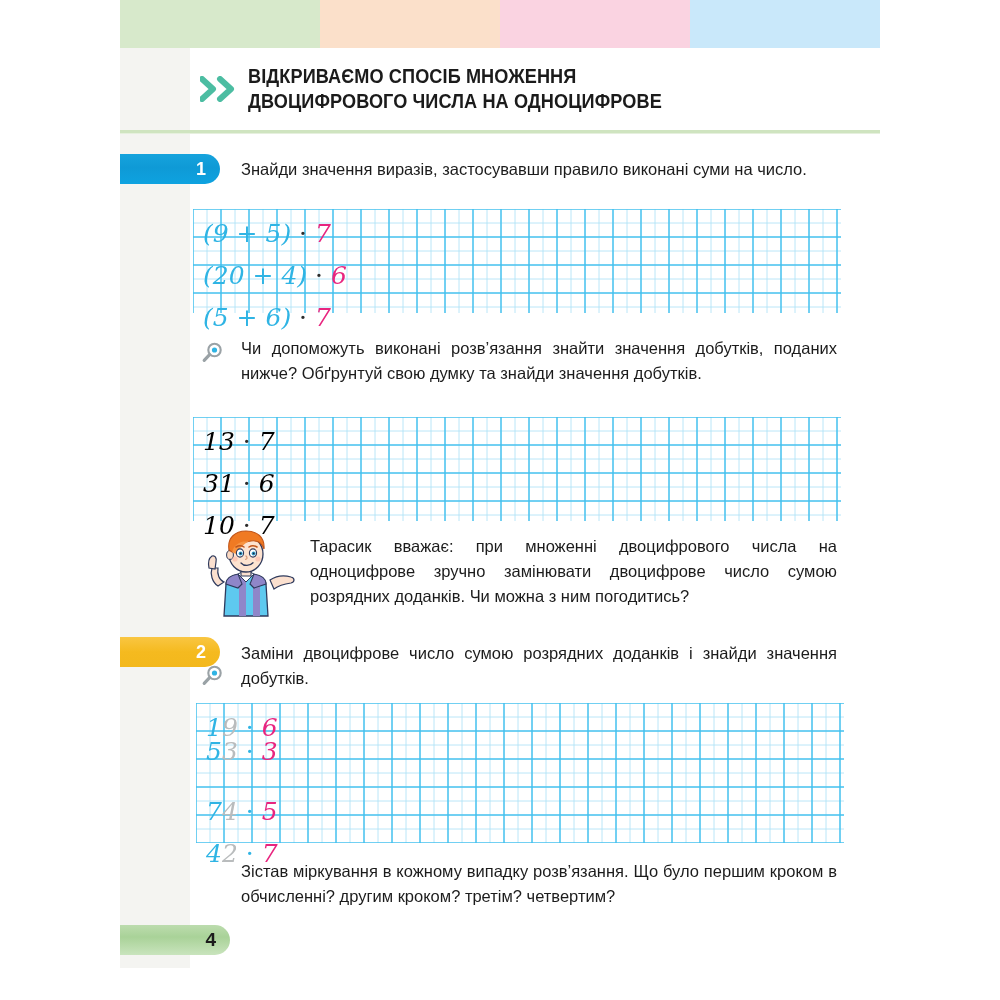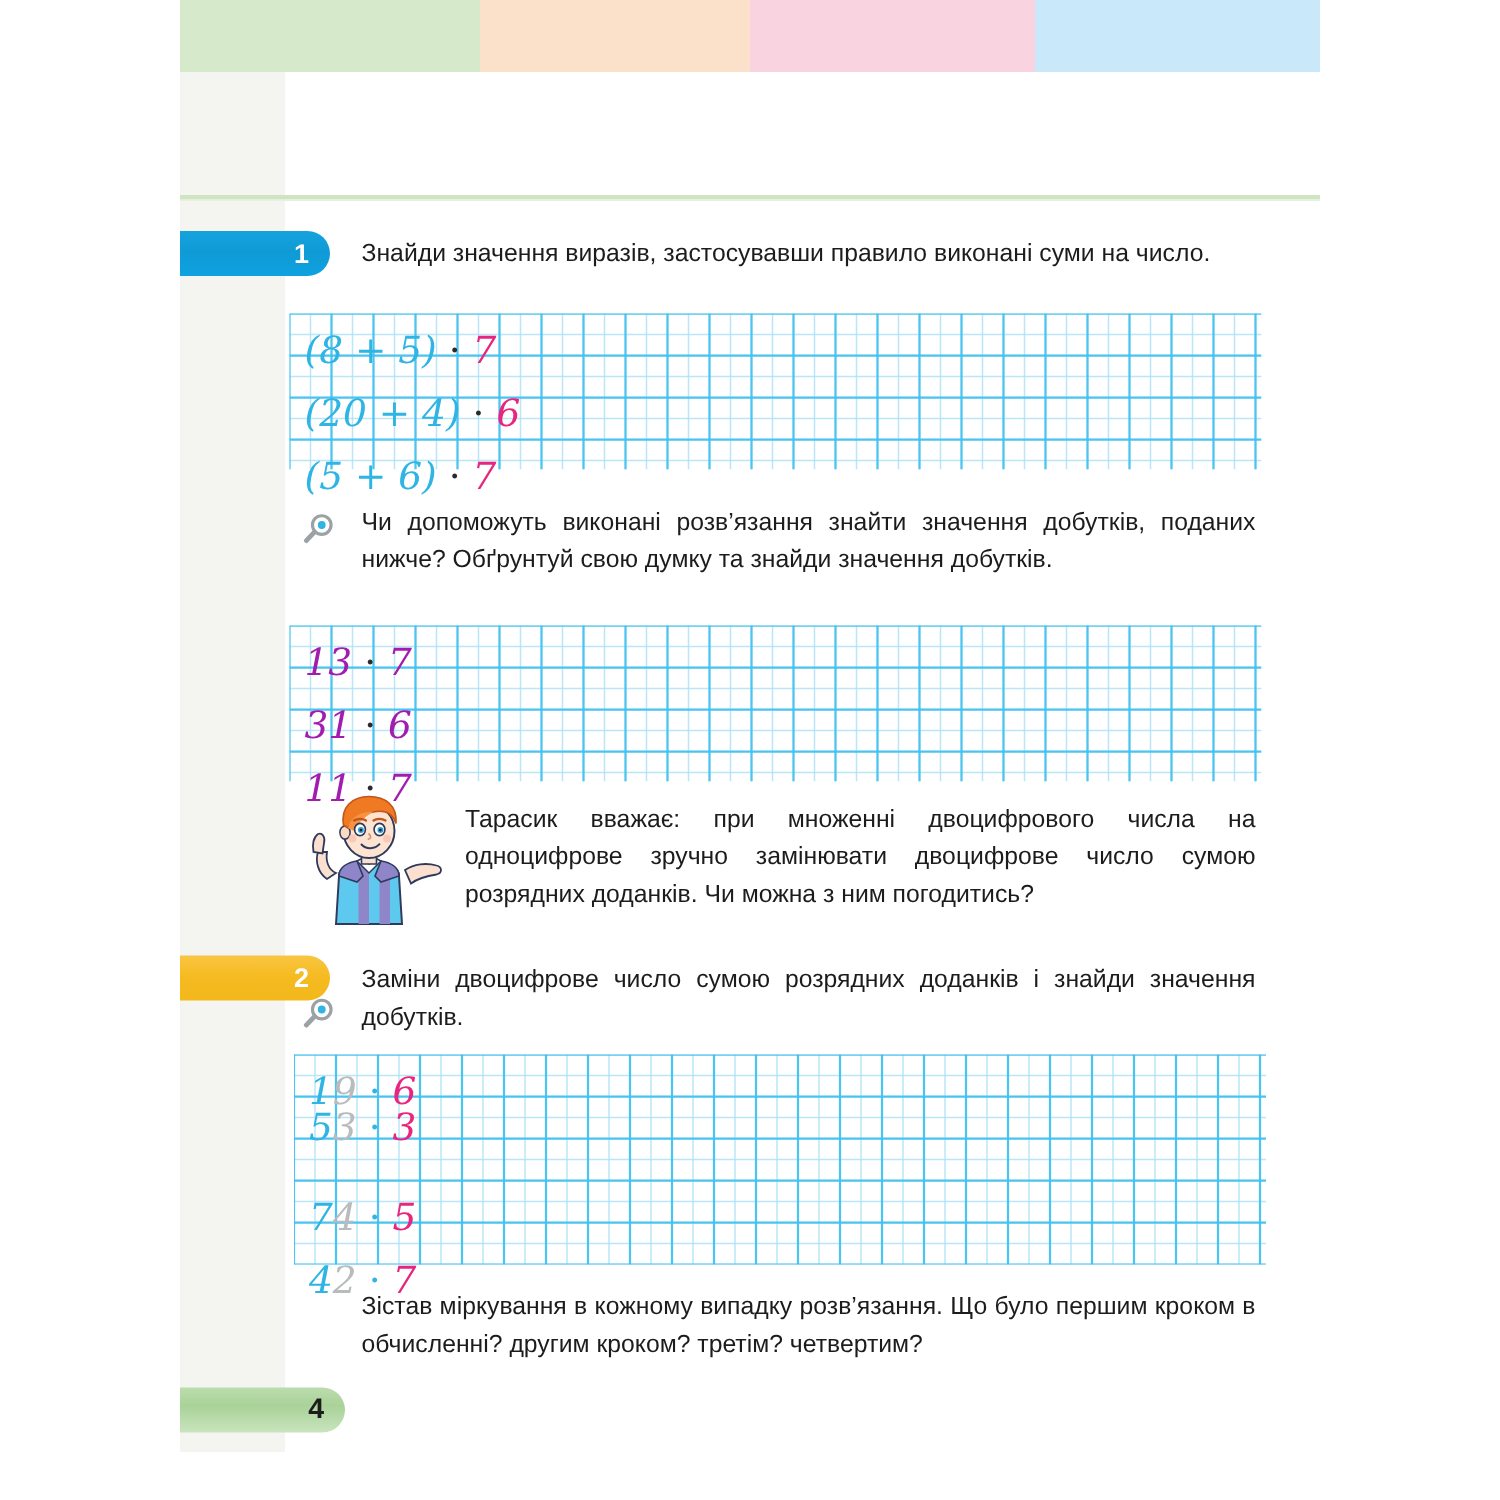--- a/index.html
+++ b/index.html
@@ -69,21 +69,21 @@
   .sheet{position:absolute;background:#ffffff;}
   .sheet .lines{position:absolute;inset:0;}
   .sheet .expr{position:absolute;left:10px;top:0;}
   .row{
     position:absolute;left:0;
     font-family:"DejaVu Serif",serif;
     font-style:italic;font-size:25px;line-height:25px;white-space:pre;
   }
   .cyan{color:#2fb4e4;}
   .pink{color:#e8257f;}
-  .dark{color:#a21caf;}
+  .dark{color:#000000;}
   .gray{color:#b9bcbd;}
   .dot{color:#2b2b2b;font-style:normal;}
   .dotc{color:#2fb4e4;font-style:normal;}
 
   
   .hero{position:absolute;left:196px;top:528px;width:104px;height:92px;}
   .hero svg{display:block;}
 
   
   .pagenum{
@@ -104,20 +104,30 @@
 
   <div class="strips">
     <div class="strip s0" style="background: rgb(215, 233, 203);"></div>
     <div class="strip s1" style="background: rgb(251, 224, 202);"></div>
     <div class="strip s2" style="background: rgb(250, 211, 225);"></div>
     <div class="strip s3" style="background: rgb(201, 232, 250);"></div>
   </div>
 
   <div class="card"></div>
 
+  <div class="header">
+    <div class="chev">
+      <svg width="44" height="26" viewBox="0 0 44 26">
+        <path d="M2 3 L13 13 L2 23" fill="none" stroke="#4cbda2" stroke-width="6" stroke-linecap="round" stroke-linejoin="round"></path>
+        <path d="M20 3 L31 13 L20 23" fill="none" stroke="#4cbda2" stroke-width="6" stroke-linecap="round" stroke-linejoin="round"></path>
+      </svg>
+    </div>
+    <div class="header-title">ВІДКРИВАЄМО СПОСІБ МНОЖЕННЯ
+ДВОЦИФРОВОГО ЧИСЛА НА ОДНОЦИФРОВЕ</div>
+  </div>
 
   <div class="hr-green"></div>
 
   <div class="ex-tab blue" style="top:154px;">
     <span>1</span>
   </div>
   <div class="body-text jn" style="left:241px;top:157px;width:596px;">Знайди значення виразів, застосувавши правило виконані суми на число.</div>
 
   <div class="sheet" id="grid-1" style="left:193px;top:209px;width:648px;height:104px;">
     <div class="lines">
@@ -201,21 +211,21 @@
           <line x1="588" y1="0" x2="588" y2="104" stroke="#3fc0ef" stroke-width="1.5" opacity="0.9"></line>
           <line x1="616" y1="0" x2="616" y2="104" stroke="#3fc0ef" stroke-width="1.5" opacity="0.9"></line>
           <line x1="644" y1="0" x2="644" y2="104" stroke="#3fc0ef" stroke-width="1.5" opacity="0.9"></line>
           <line x1="0" y1="0" x2="648" y2="0" stroke="#3fc0ef" stroke-width="1.5" opacity="0.9"></line>
           <line x1="0" y1="28" x2="648" y2="28" stroke="#3fc0ef" stroke-width="1.5" opacity="0.9"></line>
           <line x1="0" y1="56" x2="648" y2="56" stroke="#3fc0ef" stroke-width="1.5" opacity="0.9"></line>
           <line x1="0" y1="84" x2="648" y2="84" stroke="#3fc0ef" stroke-width="1.5" opacity="0.9"></line>
         </svg>
       </div>
     <div class="expr">
-        <div class="row" style="top: 12px;"><span class="cyan">(8 + 5)</span><span class="dot"> · </span><span class="pink">7</span></div>
+        <div class="row" style="top: 12px;"><span class="cyan">(9 + 5)</span><span class="dot"> · </span><span class="pink">7</span></div>
         <div class="row" style="top: 54px; text-align: right;"><span class="cyan">(20 + 4)</span><span class="dot"> · </span><span class="pink">6</span></div>
         <div class="row" style="top: 96px;"><span class="cyan">(5 + 6)</span><span class="dot"> · </span><span class="pink">7</span></div>
       </div>
   </div>
 
   <div class="mag" style="left:200px;top:340px;">
     <svg width="26" height="26" viewBox="0 0 26 26">
       <circle cx="14.5" cy="10" r="6.2" fill="#ffffff" stroke="#9aa2a6" stroke-width="2.1"></circle>
       <circle cx="14.5" cy="10" r="2.6" fill="#2fb4e4"></circle>
       <path d="M9.6 14.7 L4.2 20.4" stroke="#9aa2a6" stroke-width="3.2" stroke-linecap="round"></path>
@@ -307,21 +317,21 @@
           <line x1="644" y1="0" x2="644" y2="104" stroke="#3fc0ef" stroke-width="1.5" opacity="0.9"></line>
           <line x1="0" y1="0" x2="648" y2="0" stroke="#3fc0ef" stroke-width="1.5" opacity="0.9"></line>
           <line x1="0" y1="28" x2="648" y2="28" stroke="#3fc0ef" stroke-width="1.5" opacity="0.9"></line>
           <line x1="0" y1="56" x2="648" y2="56" stroke="#3fc0ef" stroke-width="1.5" opacity="0.9"></line>
           <line x1="0" y1="84" x2="648" y2="84" stroke="#3fc0ef" stroke-width="1.5" opacity="0.9"></line>
         </svg>
       </div>
     <div class="expr">
         <div class="row" style="top: 12px;"><span class="dark">13</span><span class="dot"> · </span><span class="dark">7</span></div>
         <div class="row" style="top: 54px;"><span class="dark">31</span><span class="dot"> · </span><span class="dark">6</span></div>
-        <div class="row" style="top: 96px;"><span class="dark">11</span><span class="dot"> · </span><span class="dark">7</span></div>
+        <div class="row" style="top: 96px;"><span class="dark">10</span><span class="dot"> · </span><span class="dark">7</span></div>
       </div>
   </div>
 
   <div class="hero">
     <svg width="104" height="92" viewBox="0 0 104 92">
 
       <path d="M22 58 C16 54 14 46 16 40 L22 40 C21 46 23 52 28 54 Z" fill="#fbe0cf" stroke="#2f3a5c" stroke-width="1.2"></path>
       <path d="M13 40 C12 35 13 30 16 28 C19 27 21 30 20 34 L19 41 Z" fill="#fbe0cf" stroke="#2f3a5c" stroke-width="1.2"></path>
 
       <path d="M74 52 C80 48 88 47 95 49 C99 50 99 54 95 55 C88 56 82 58 78 61 Z" fill="#fbe0cf" stroke="#2f3a5c" stroke-width="1.2"></path>

